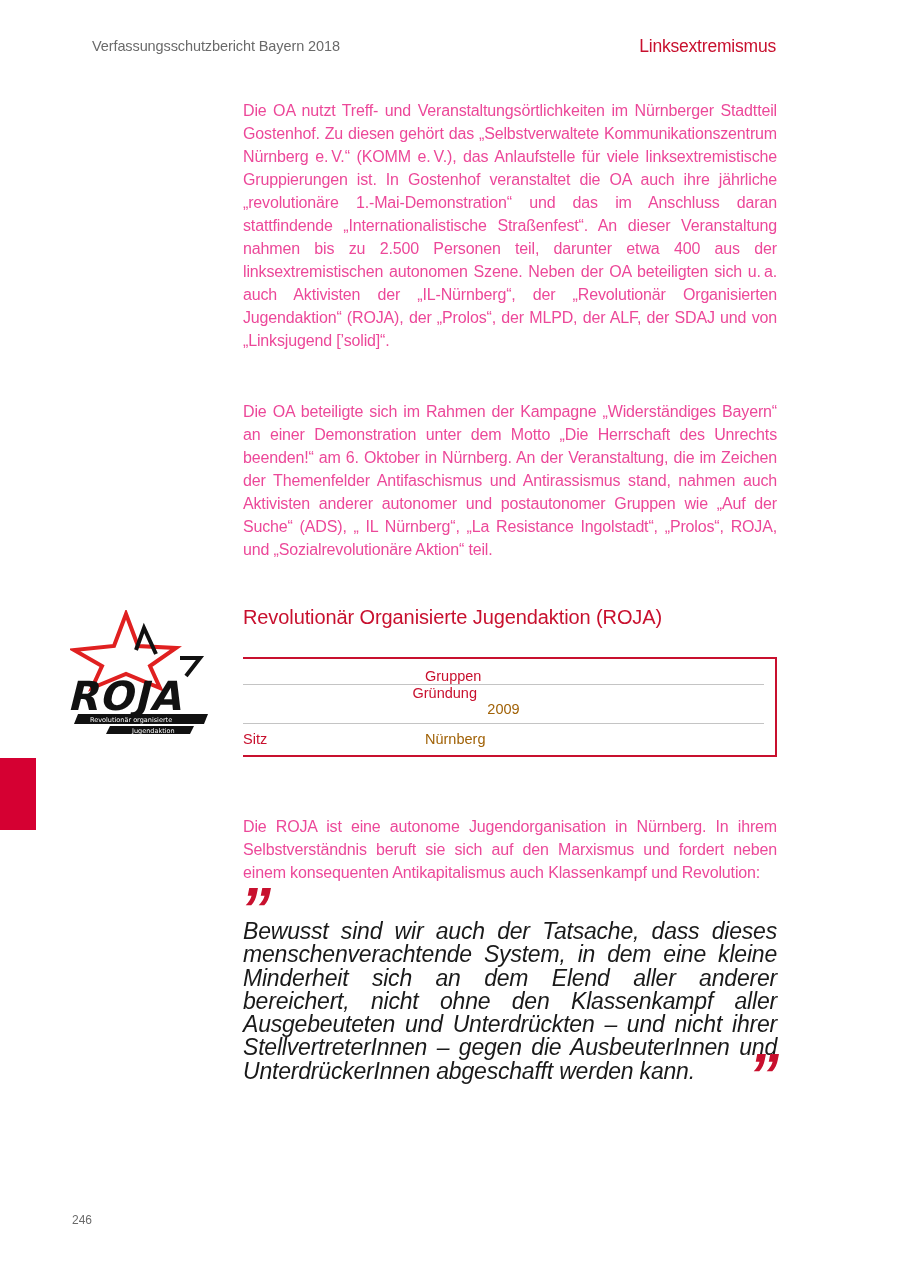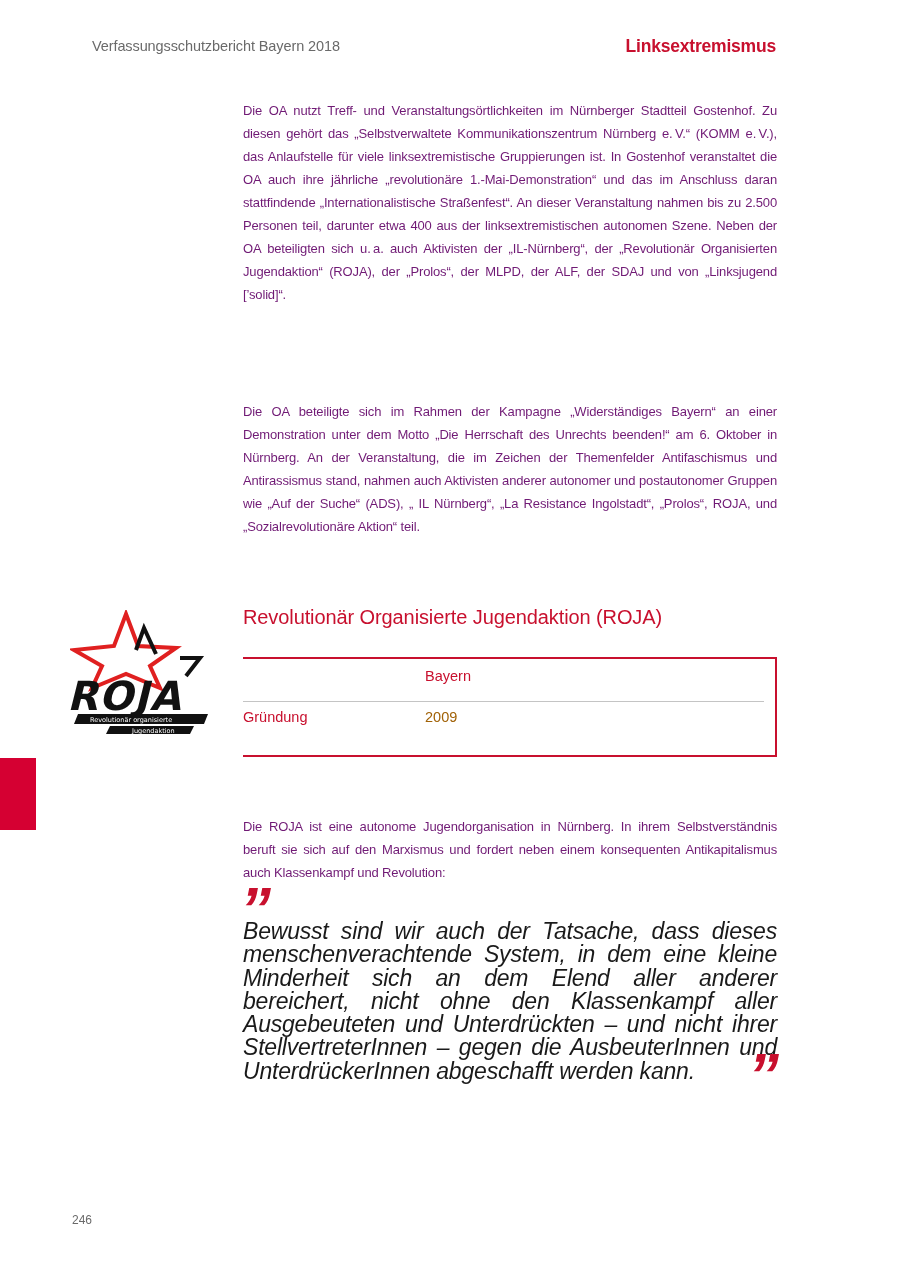--- a/index.html
+++ b/index.html
@@ -7,26 +7,26 @@
       width: 900px; height: 1276px; position: relative; overflow: hidden;
       background: #ffffff; color: #1a1a1a;
       font-family: "Liberation Sans", sans-serif;
     }
     .running-head-left {
       position: absolute; left: 72px; top: 38px;
       font-size: 14.5px; color: #6a6a6a; letter-spacing: -0.1px; margin-left: 20px;
     }
     .running-head-right {
       position: absolute; right: 124px; top: 36px;
-      font-size: 17.5px; font-weight: bold; color: #c8102e; letter-spacing: -0.2px; padding-left: 24px;
+      font-size: 17.5px; font-weight: normal; color: #c8102e; letter-spacing: -0.2px; padding-left: 24px;
     }
     .body-col {
       position: absolute; left: 243px; width: 534px;
-      font-size: 13px; line-height: 23px; text-align: justify;
-      color: #701a75; letter-spacing: -0.15px;
+      font-size: 16px; line-height: 23px; text-align: justify;
+      color: #ec4899; letter-spacing: -0.15px;
     }
     .body-col p { margin: 0; hyphens: manual; }
     #para1 { top: 99px; }
     #para2 { top: 400px; }
     .section-heading {
       position: absolute; left: 243px; top: 606px;
       font-size: 20px; color: #c8102e; letter-spacing: -0.1px;
     }
     .logo {
       position: absolute; left: 70px; top: 610px; width: 142px; height: 130px;
@@ -37,21 +37,21 @@
     }
     .info-row {
       position: absolute; left: 0; width: 521px; height: 30px;
       font-size: 14.5px; display: flex; align-items: center;
     }
     .info-row.divided { border-top: 1px solid #c4c4c4; }
     .info-label { width: 182px; color: #c8102e; }
     .info-value { color: #a16207; }
     .info-value.head { color: #c8102e; }
     #row-header { top: 2px; }
-    #row-gruendung { top: 42px; }
+    #row-gruendung { top: 25px; flex-direction: column; }
     #row-sitz { top: 64px; }
     #para3 { top: 815px; }
     .quote-mark {
       position: absolute; color: #c8102e; font-size: 62px; font-weight: bold;
       font-style: italic; line-height: 1; font-family: "Liberation Sans", sans-serif;
     }
     #quote-open { left: 240px; top: 878px; }
     #quote-close { left: 748px; top: 1044px; }
     .quote-text {
       position: absolute; left: 243px; top: 920px; width: 534px;
@@ -99,25 +99,29 @@
     <text x="20" y="112" font-family="DejaVu Sans, sans-serif" font-size="6.5" fill="#fff">Revolutionär organisierte</text>
     <text x="62" y="122.5" font-family="DejaVu Sans, sans-serif" font-size="6.5" fill="#fff">Jugendaktion</text>
   </svg>
 </div>
 
 <div class="section-heading">Revolutionär Organisierte Jugendaktion (ROJA)</div>
 
 <div class="info-box">
   <div class="info-row" id="row-header">
     <span class="info-label"></span>
-    <span class="info-value head">Bayern</span>
+    <span class="info-value head">Gruppen</span>
   </div>
   <div class="info-row divided" id="row-gruendung">
     <span class="info-label">Gründung</span>
     <span class="info-value">2009</span>
+  </div>
+  <div class="info-row divided" id="row-sitz">
+    <span class="info-label">Sitz</span>
+    <span class="info-value">Nürnberg</span>
   </div>
 </div>
 
 <div class="side-tab"></div>
 
 <div class="body-col" id="para3">
   <p>Die ROJA ist eine autonome Jugendorganisation in Nürnberg. In ihrem Selbstverständnis beruft sie sich auf den Marxismus und fordert neben einem konsequenten Antikapitalismus auch Klassenkampf und Revolution:</p>
 </div>
 
 <div class="quote-mark" id="quote-open">”</div>

